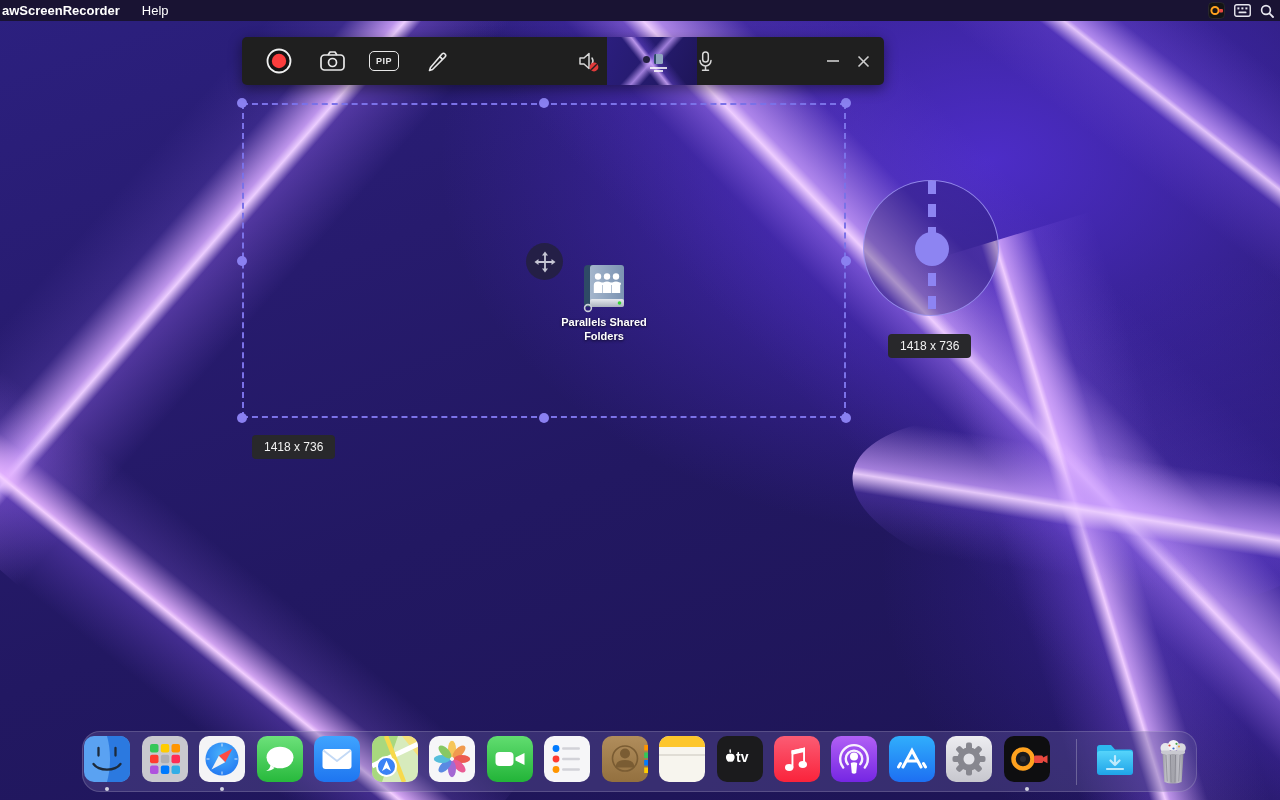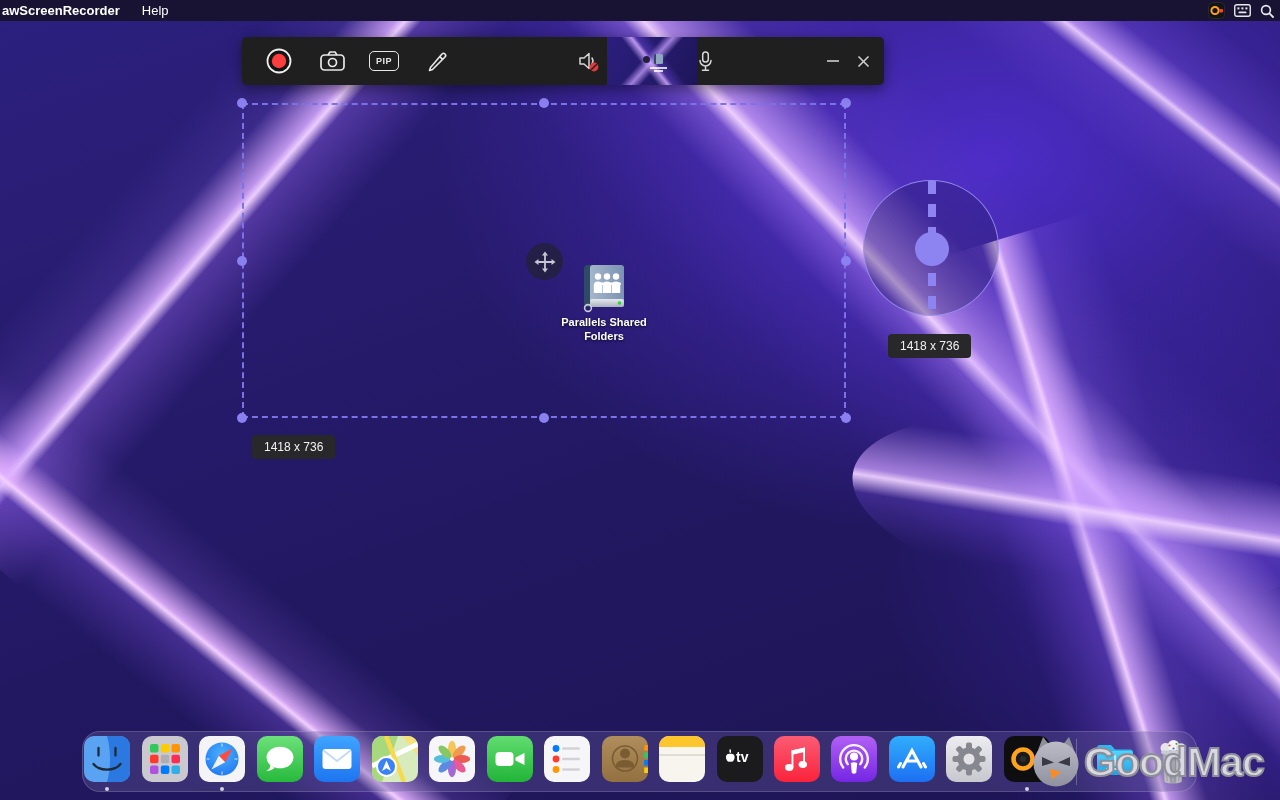--- a/index.html
+++ b/index.html
@@ -593,31 +593,14 @@
             <line x1="30" y1="19" x2="28.8" y2="45.5"></line>
         </g>
       </svg>
     </div>
 
     <div class="run-dot" style="left:22px;"></div>
     <div class="run-dot" style="left:137px;"></div>
     <div class="run-dot" style="left:942px;"></div>
   </div>
 
-  <div class="watermark">
-    <svg width="52" height="56" viewBox="0 0 52 56">
-      <defs>
-          <linearGradient id="masc" x1="0" y1="0" x2="0" y2="1">
-            <stop offset="0" stop-color="#bcbcc7"></stop>
-            <stop offset="1" stop-color="#8f919f"></stop>
-          </linearGradient>
-        </defs>
-      <path d="M8,16 L13,3 L21,13 z" fill="#8f8f9c"></path>
-      <path d="M44,16 L39,3 L31,13 z" fill="#8f8f9c"></path>
-      <circle cx="26" cy="30" r="22.5" fill="url(#masc)"></circle>
-      <path d="M12,23 L24,28.5 L12,32 z" fill="#3a3a46"></path>
-      <path d="M40,23 L28,28.5 L40,32 z" fill="#3a3a46"></path>
-      <path d="M20,35 l11,3 l-9,7 z" fill="#ff8c1a"></path>
-    </svg>
-    <span class="wm-text">GoodMac</span>
-  </div>
 
 </div>
 
 </body></html>

